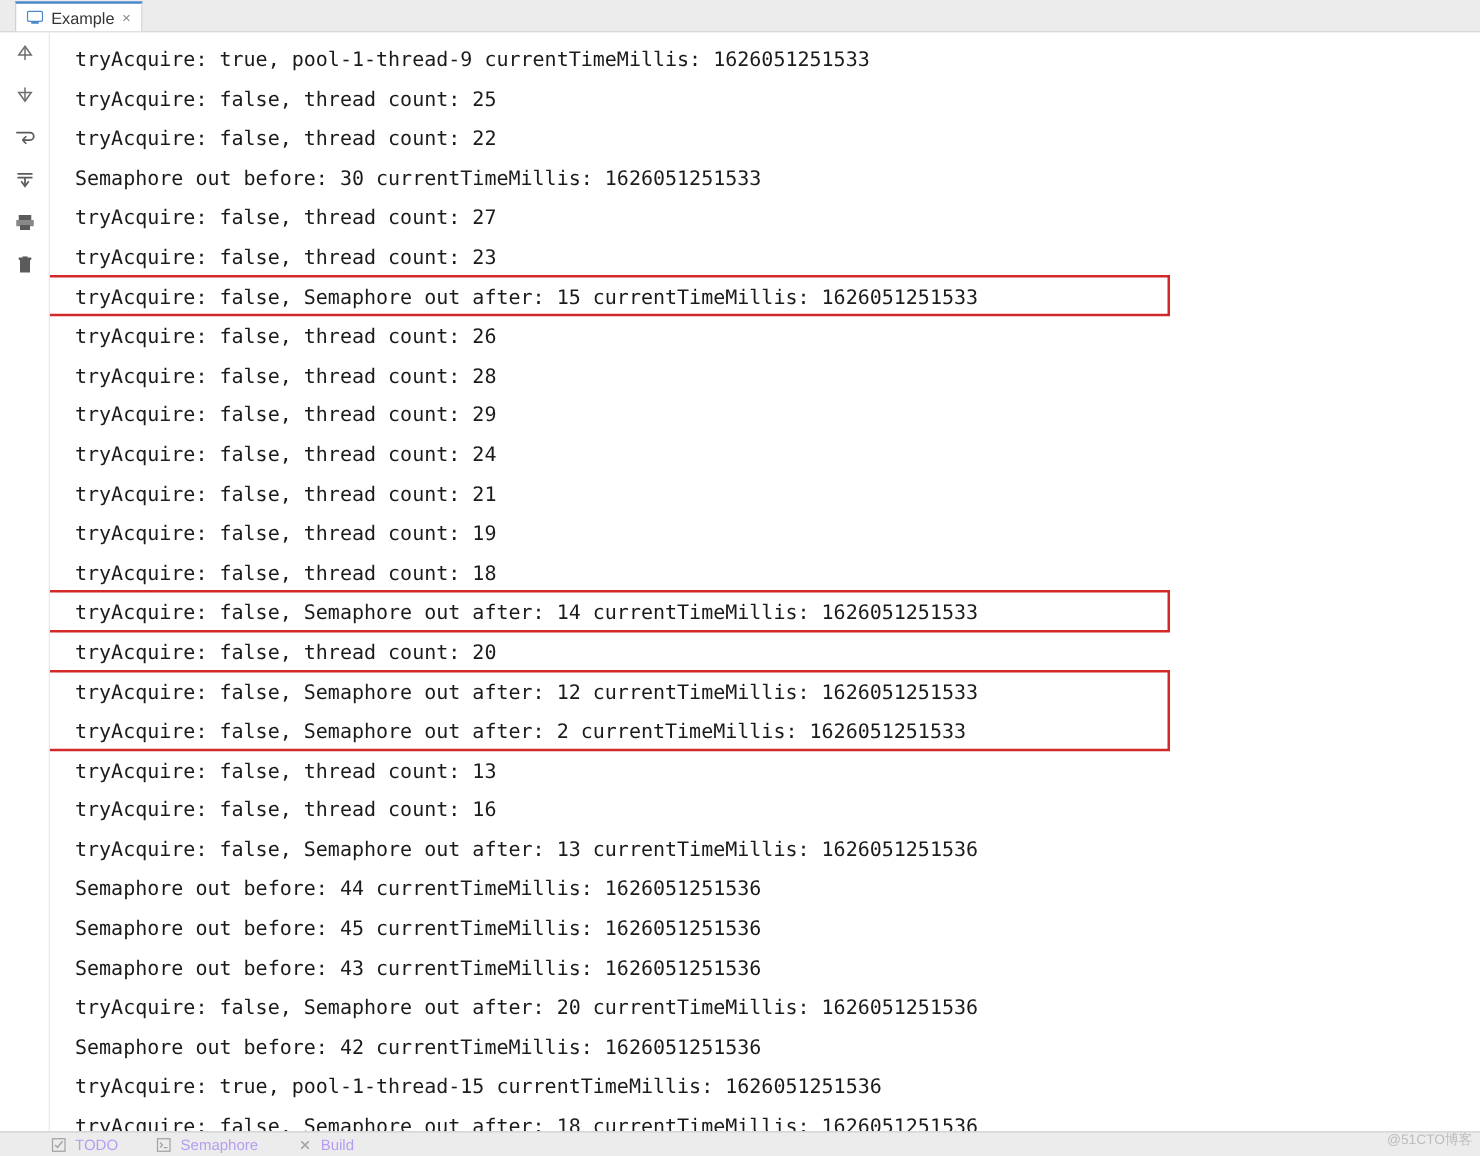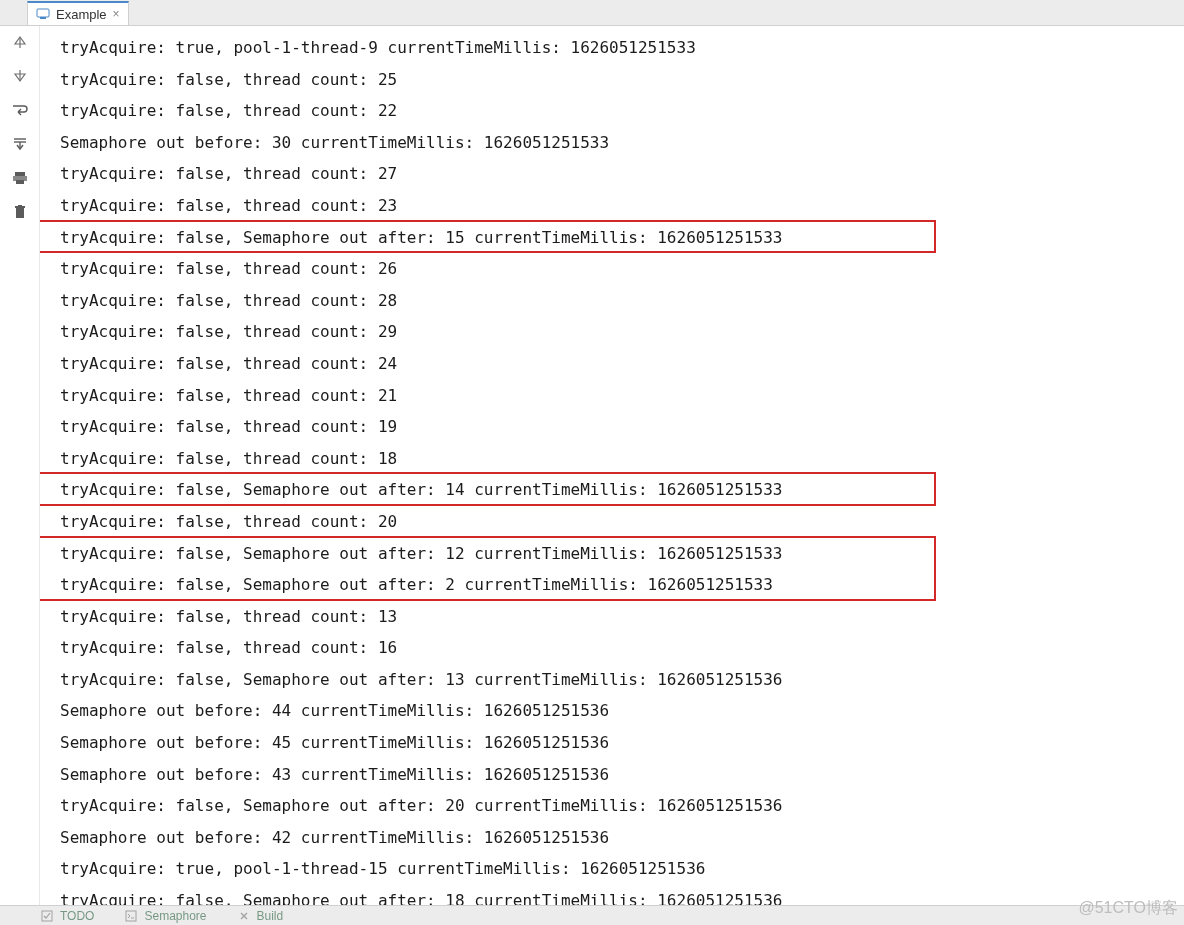--- a/index.html
+++ b/index.html
@@ -10,21 +10,21 @@
     height: 925px;
     overflow: hidden;
     position: relative;
   }
   .tab-bar {
     height: 26px;
     background: #ececec;
     border-bottom: 1px solid #d0d0d0;
     display: flex;
     align-items: flex-end;
-    padding-left: 27px;
+    padding-left: 12px;
   }
   .tab {
     display: flex;
     align-items: center;
     gap: 6px;
     height: 24px;
     padding: 0 8px;
     background: #fff;
     border-top: 2px solid #4a88c7;
     border-left: 1px solid #d0d0d0;
@@ -73,35 +73,35 @@
     border: 2px solid #d22828;
     pointer-events: none;
   }
   .bottom-bar {
     position: absolute;
     bottom: 0; left: 0; right: 0;
     height: 20px;
     background: #ececec;
     border-top: 1px solid #d0d0d0;
     font-size: 12px;
-    color: #14532d;
+    color: #8b5cf6;
     display: flex;
     align-items: center;
     gap: 30px;
     padding-left: 40px;
   }
   .bottom-bar .item {
     display: flex; align-items: center; gap: 6px;
     opacity: 0.55;
   }
   .bottom-bar .ico { width: 14px; height: 14px; display:inline-flex; align-items:center; justify-content:center; }
   .watermark {
     position: absolute;
     right: 6px; bottom: 6px;
-    font-size: 16px;
+    font-size: 11px;
     color: #bdbdbd;
   }
 </style>
 </head>
 <body>
 
 <div class="tab-bar">
   <div class="tab">
     <span class="run-icon">
       <svg width="14" height="14" viewBox="0 0 14 14">

